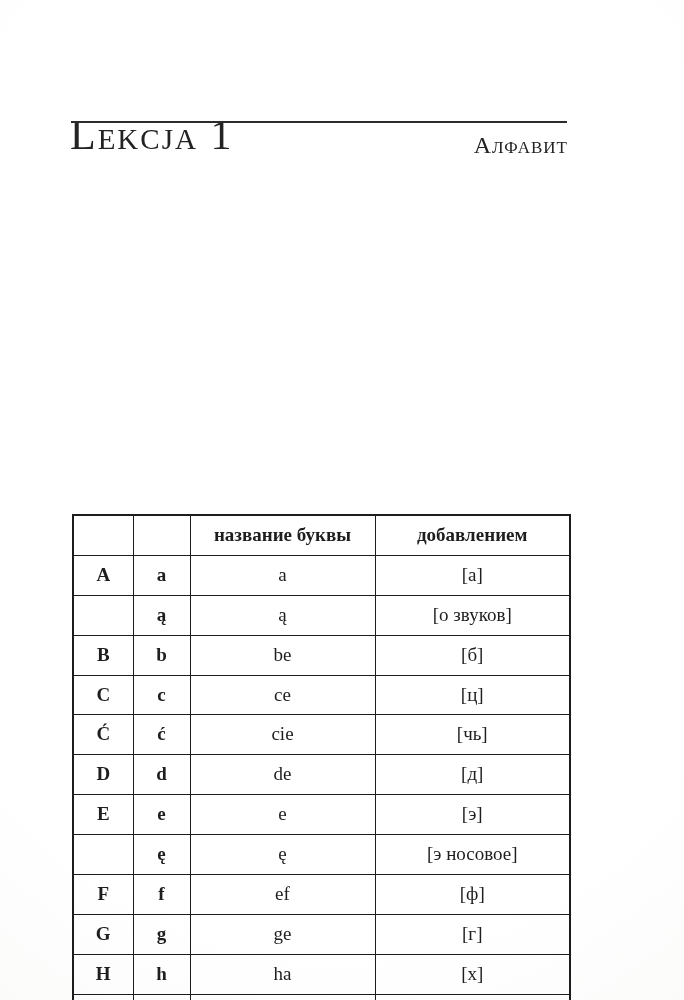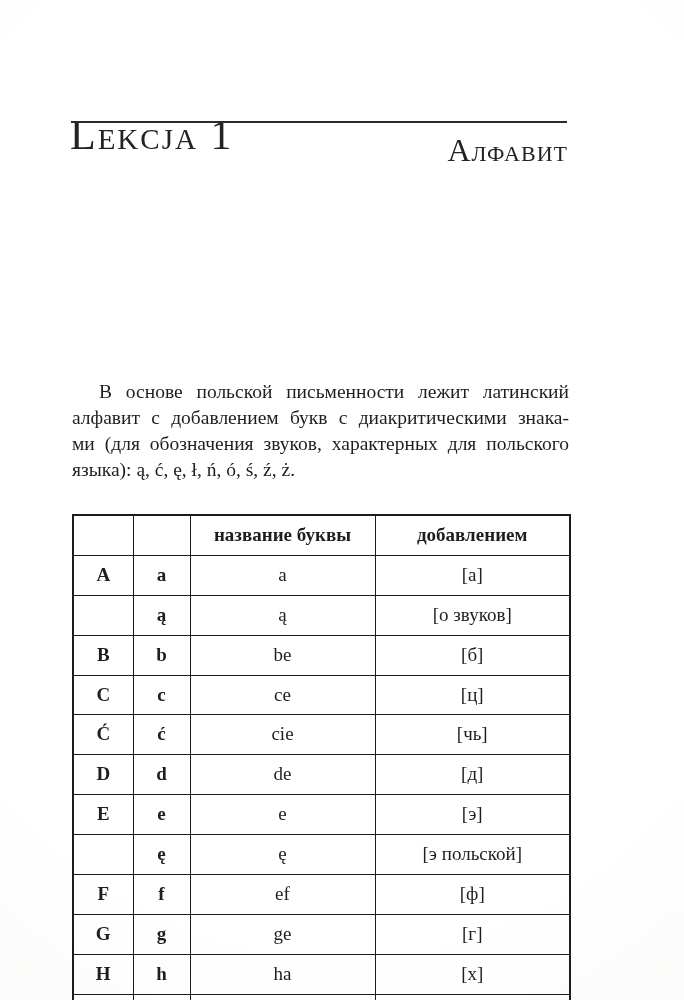--- a/index.html
+++ b/index.html
@@ -26,21 +26,21 @@
     margin-top: 40px;
   }
   .title-rule {
     position: absolute; left: 71px; top: 121px;
     width: 496px; height: 2px;
     background: #2b2b2b;
   }
   .section-title {
     position: absolute; left: 72px; top: 131px; width: 496px;
     text-align: right;
-    font-size: 32px; line-height: 1.2;
+    font-size: 24px; line-height: 1.2;
     font-variant: small-caps;
     letter-spacing: 1px;
     color: #232323;
     white-space: nowrap;
   }
   .intro {
     position: absolute; left: 72px; top: 379px; width: 497px;
     font-size: 19.5px; line-height: 26px;
   }
   .para-line {
@@ -78,26 +78,20 @@
 <body>
 
 <div class="page-photo">
 
   <div class="lesson-title">Lekcja 1</div>
 
   <div class="title-rule"></div>
 
   <div class="section-title">Алфавит</div>
 
-  <div class="intro">
-      <div class="para-line first">В основе польской письменности лежит латинский</div>
-      <div class="para-line">алфавит с добавлением букв с диакритическими знака-</div>
-      <div class="para-line">ми (для обозначения звуков, характерных для польского</div>
-      <div class="para-line last">языка): ą, ć, ę, ł, ń, ó, ś, ź, ż.</div>
-    </div>
 
   <table class="alphabet-table">
     <colgroup>
       <col class="c0">
         <col class="c1">
         <col class="c2">
         <col class="c3">
     </colgroup>
     <thead>
       <tr>
@@ -147,21 +141,21 @@
         <tr>
           <td class="c0">E</td>
           <td class="c1">e</td>
           <td class="c2">e</td>
           <td class="c3">[э]</td>
         </tr>
         <tr>
           <td class="c0"></td>
           <td class="c1">ę</td>
           <td class="c2">ę</td>
-          <td class="c3">[э польской]</td>
+          <td class="c3">[э носовое]</td>
         </tr>
         <tr>
           <td class="c0">F</td>
           <td class="c1">f</td>
           <td class="c2">ef</td>
           <td class="c3">[ф]</td>
         </tr>
         <tr>
           <td class="c0">G</td>
           <td class="c1">g</td>

